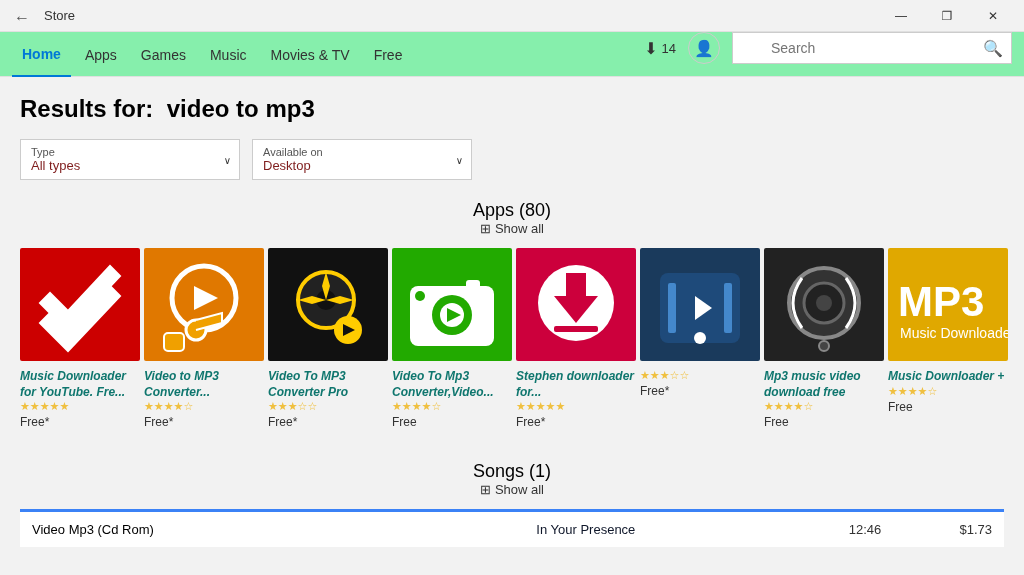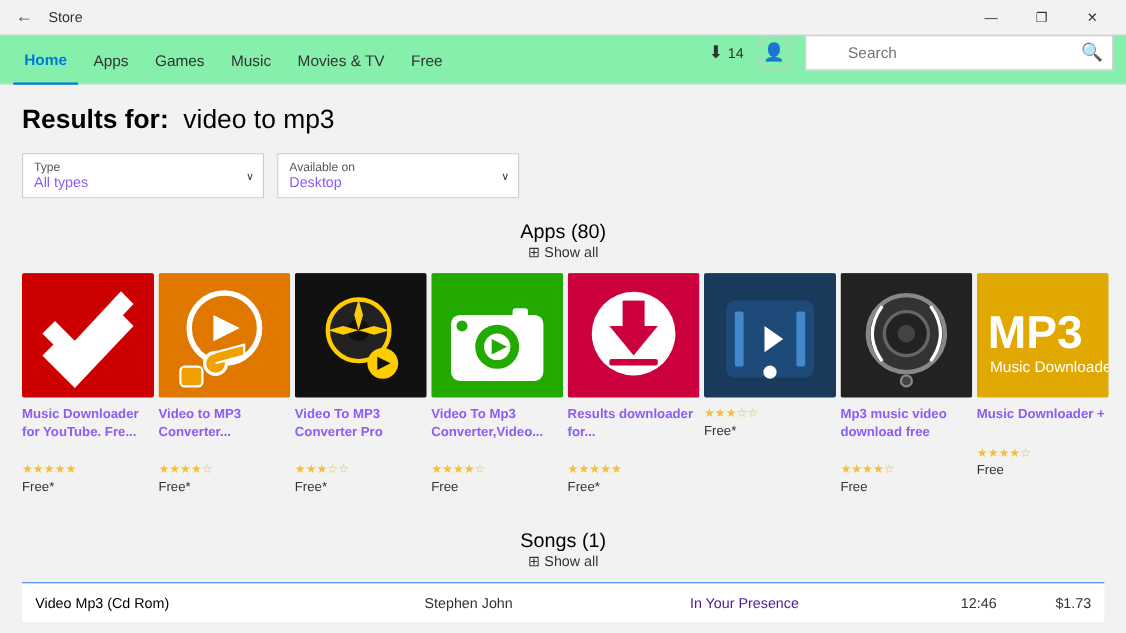--- a/index.html
+++ b/index.html
@@ -130,21 +130,21 @@
       border: 1px solid #ccc;
       background: #fff;
       padding: 6px 10px;
       width: 220px;
       cursor: pointer;
       display: flex;
       flex-direction: column;
       position: relative;
     }
     .filter-label { font-size: 11px; color: #555; }
-    .filter-value { font-size: 13px; color: #8b5cf6; }
+    .filter-value { font-size: 13px; color: #7f1d1d; }
     .filter-arrow {
       position: absolute;
       right: 8px; top: 50%;
       transform: translateY(-50%);
       font-size: 10px;
       color: #333;
     }
 
     
     .section-header {
@@ -181,42 +181,43 @@
     .app-icon {
       width: 120px; height: 113px;
       margin-bottom: 8px;
       border-radius: 2px;
       overflow: hidden;
     }
     .app-name {
       font-size: 12px;
       font-weight: 600;
       line-height: 1.3;
-      margin-bottom: 20px;
-      color: #8b5cf6;
+      margin-bottom: 0;
+      color: #0f766e;
+      font-style: italic;
     }
     .app-stars {
       color: #f0c040;
       font-size: 11px;
       margin-bottom: 2px;
     }
     .app-price {
       font-size: 12px;
       color: #333;
     }
     .song-row {
       background: #fff;
       padding: 10px 12px;
       display: flex;
       align-items: center;
-      border-top: 1px solid #3b82f6;
+      border-top: 3px solid #3b82f6;
     }
     .song-title { flex: 2; font-size: 13px; color: #000; }
     .song-artist { flex: 1.5; font-size: 13px; color: #333; text-align: center; }
-    .song-album { flex: 2; font-size: 13px; color: #4c1d95; text-align: center; }
+    .song-album { flex: 2; font-size: 13px; color: #0f172a; text-align: center; }
     .song-duration { flex: 0.6; font-size: 13px; color: #333; text-align: right; }
     .song-price { flex: 0.6; font-size: 13px; color: #333; text-align: right; }
   </style>
 </head>
 <body>
 
 <div class="title-bar">
   <div class="title-bar-back">
     <span>←</span>
   </div>
@@ -249,21 +250,21 @@
       <input class="search-input" type="text" placeholder="Search" style="">
       <button class="search-btn">🔍</button>
     </div>
   </div>
 </div>
 
 <div class="main-content">
 
   <div class="results-title">
     <span>Results for:</span>
-    &nbsp;<span style="font-weight:400;margin-top:45px;">video to mp3</span>
+    &nbsp;<span style="font-weight:700;margin-top:45px;">video to mp3</span>
   </div>
 
   <div class="filters">
     <div class="filter-select">
       <span class="filter-label">Type</span>
       <span class="filter-value">All types</span>
       <span class="filter-arrow">∨</span>
     </div>
     <div class="filter-select">
       <span class="filter-label">Available on</span>
@@ -334,21 +335,21 @@
     <div class="app-price">Free</div>
   </div>
       <div class="app-card">
     <div class="app-icon"><svg width="120" height="120" viewBox="0 0 120 120" xmlns="http://www.w3.org/2000/svg">
       <rect width="120" height="120" fill="#cc003c"></rect>
       <circle cx="60" cy="55" r="38" fill="white"></circle>
       <polygon points="60,75 38,48 82,48" fill="#cc003c"></polygon>
       <rect x="50" y="25" width="20" height="30" fill="#cc003c"></rect>
       <rect x="38" y="78" width="44" height="6" rx="2" fill="#cc003c"></rect>
     </svg></div>
-    <div class="app-name">Results downloader for...</div>
+    <div class="app-name">Stephen downloader for...</div>
     <div class="app-stars" style="color:#f0c040;">★★★★★</div>
     <div class="app-price">Free*</div>
   </div>
       <div class="app-card">
     <div class="app-icon"><svg width="120" height="120" viewBox="0 0 120 120" xmlns="http://www.w3.org/2000/svg">
       <rect width="120" height="120" fill="#1a3a5c"></rect>
       <rect x="20" y="25" width="80" height="70" rx="8" fill="#1e4a7a"></rect>
       <polygon points="55,48 55,72 72,60" fill="white"></polygon>
       <rect x="28" y="35" width="8" height="50" rx="2" fill="#4488cc"></rect>
       <rect x="84" y="35" width="8" height="50" rx="2" fill="#4488cc"></rect>
@@ -387,20 +388,19 @@
     <span class="section-title">Songs (1)</span>
     <div class="show-all-btn">
       <span>⊞</span>
       <span>Show all</span>
     </div>
   </div>
 
   <div id="songs-container">
   <div class="song-row">
     <div class="song-title">Video Mp3 (Cd Rom)</div>
-    <div class="song-artist">Stephen John</div>
     <div class="song-album">In Your Presence</div>
     <div class="song-duration">12:46</div>
     <div class="song-price">$1.73</div>
   </div>
     </div>
 
 </div>
 
 </body></html>

